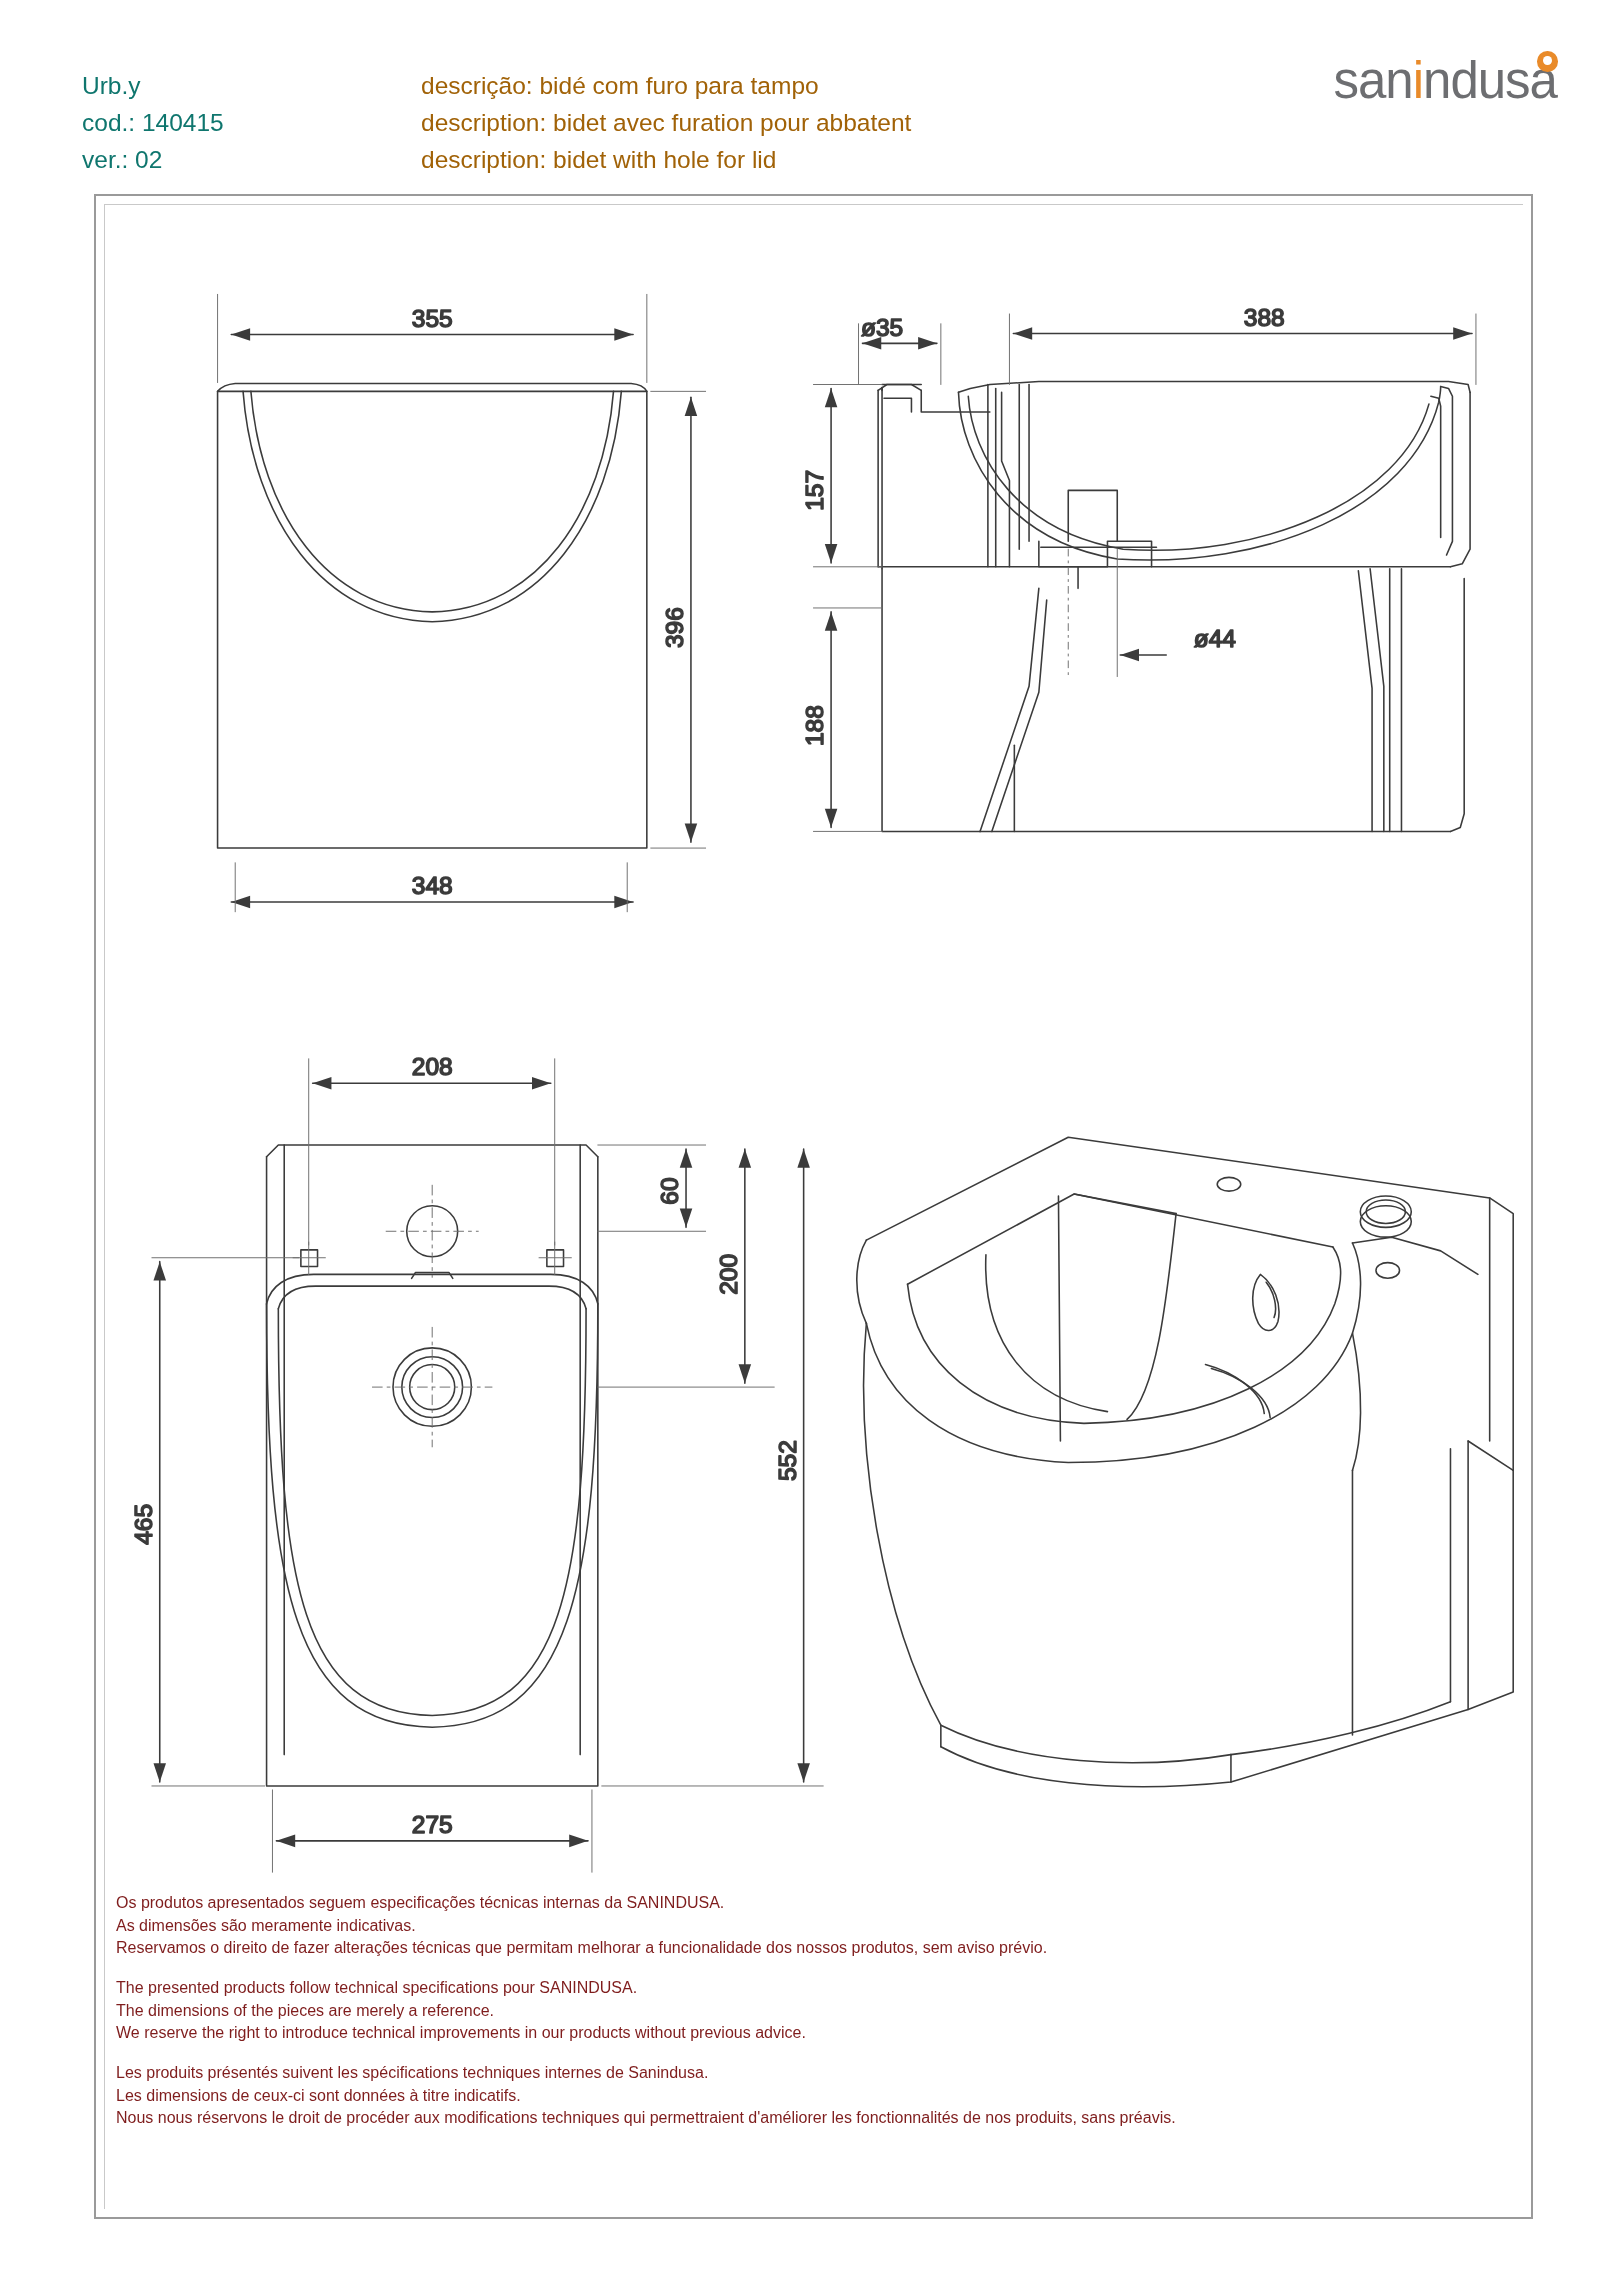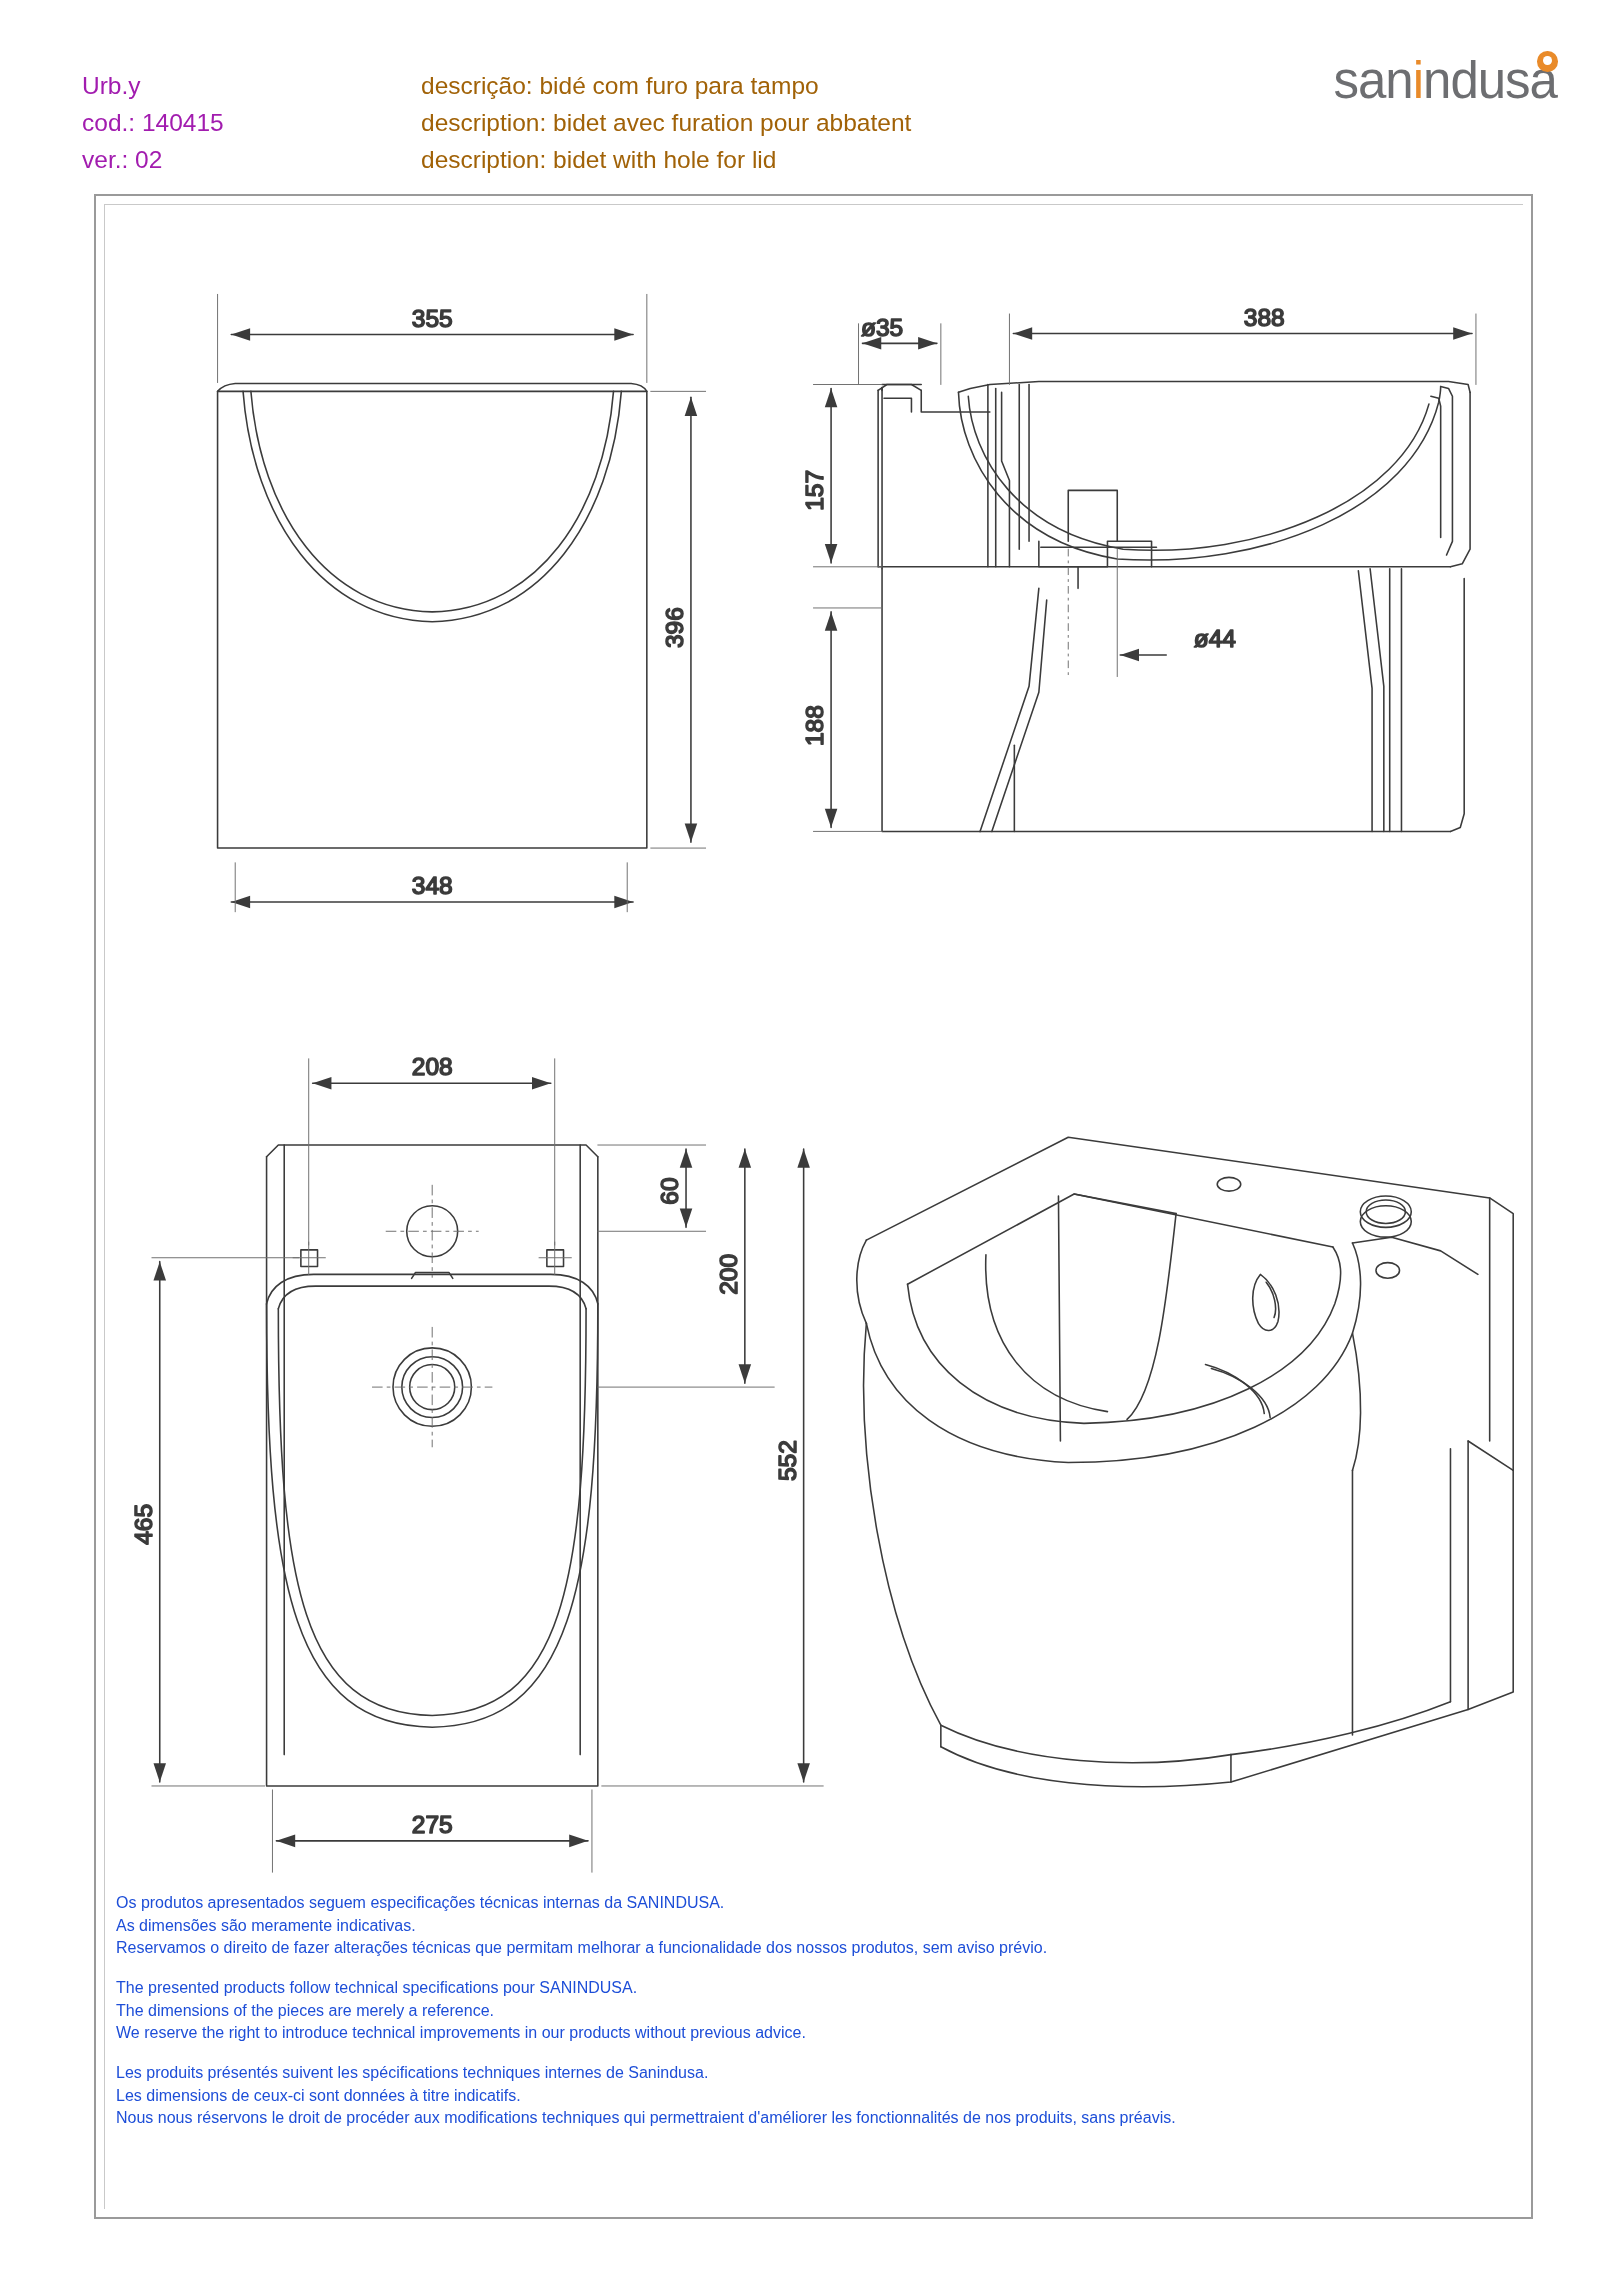--- a/index.html
+++ b/index.html
@@ -27,21 +27,21 @@
     left: 0; top: 0;
     width: 1621px;
     height: 186px;
   }
   .hdr-left {
     position: absolute;
     left: 82px;
     top: 67px;
     font-size: 24.5px;
     line-height: 37px;
-    color: #a21caf;
+    color: #0f766e;
   }
   .hdr-mid {
     position: absolute;
     left: 421px;
     top: 67px;
     font-size: 24.5px;
     line-height: 37px;
     color: #a16207;
   }
   .logo {
@@ -98,21 +98,21 @@
     pointer-events: none;
   }
   
   .notes {
     position: absolute;
     left: 116px;
     top: 1892px;
     width: 1304px;
     font-size: 16px;
     line-height: 22.5px;
-    color: #1d4ed8;
+    color: #7f1d1d;
   }
   .notes p { margin: 0 0 17.6px 0; }
   .notes p:last-child { margin-bottom: 4px; }
   .dim-text {
     font-size: 25px;
     fill: #3b3b3b;
     font-family: "Liberation Sans", sans-serif;
   }
 </style>
 </head>

